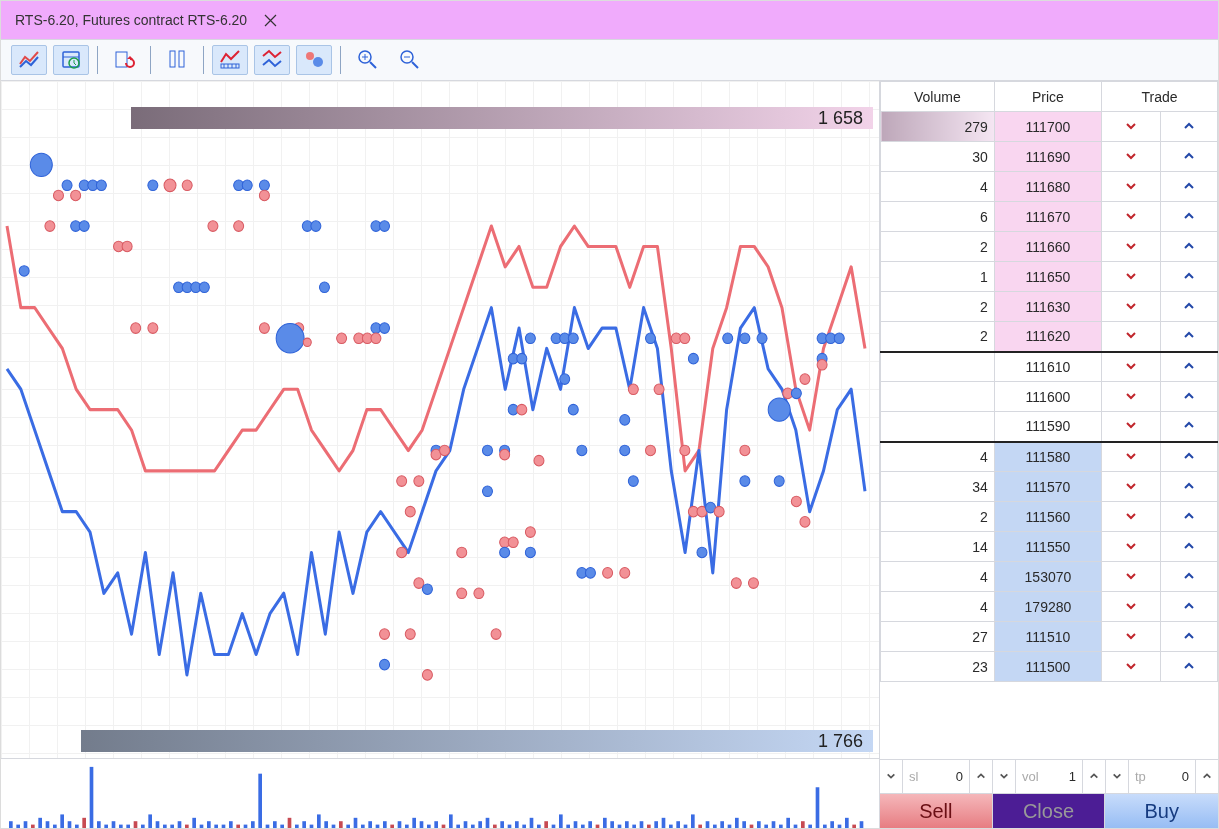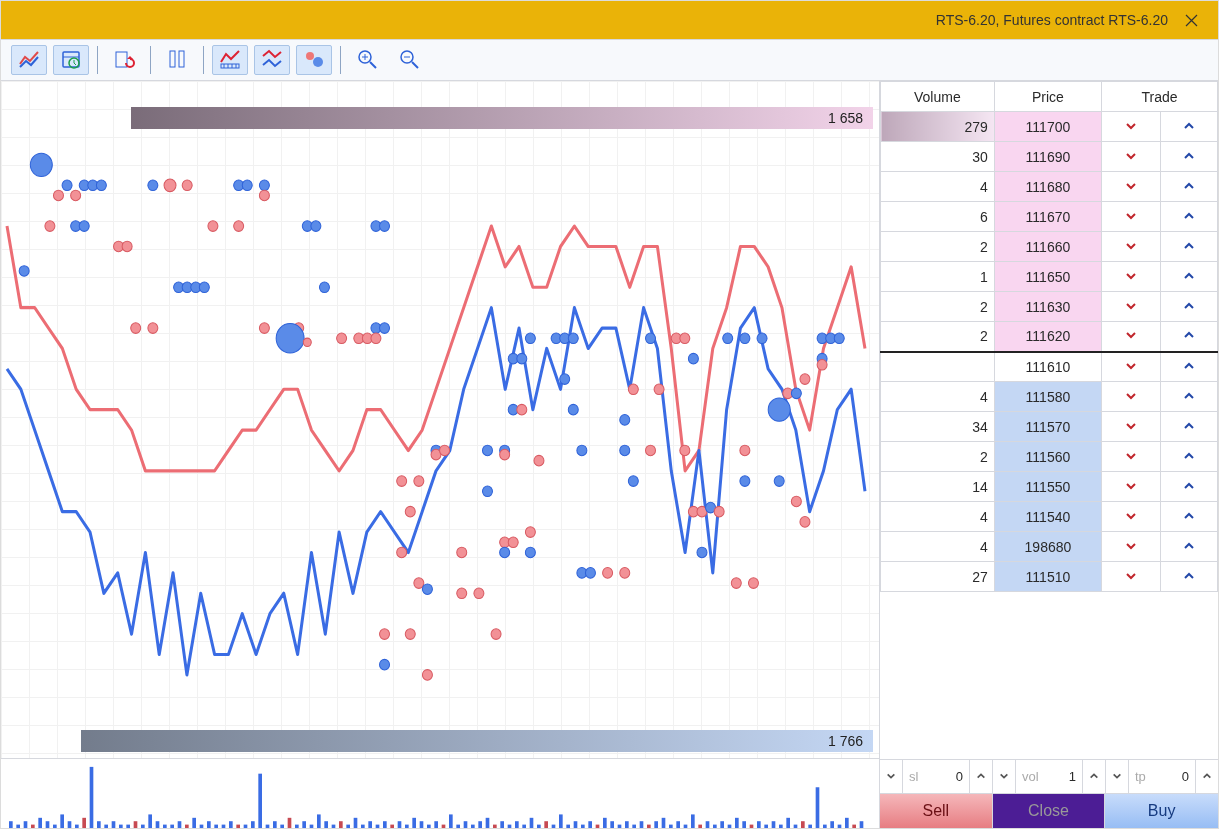--- a/index.html
+++ b/index.html
@@ -29,24 +29,24 @@
     height: 829px;
     background: #fff;
     border: 1px solid #dcdcdc;
     display: flex;
     flex-direction: column;
   }
   .titlebar {
     height: 38px;
     display: flex;
     align-items: center;
-    justify-content: flex-end;
+    justify-content: flex-start;
     padding: 0 4px 0 14px;
     color: #333;
-    background: #eab308;
+    background: #f0abfc;
   }
   .titlebar .title { font-size: 14px; }
   .close-btn {
     width: 46px; height: 32px;
     display: flex; align-items: center; justify-content: center;
     cursor: pointer;
   }
   .close-btn svg { width: 13px; height: 13px; stroke: #333; stroke-width: 1.2; }
   .toolbar {
     height: 42px;
@@ -100,21 +100,21 @@
       #fff;
     overflow: hidden;
   }
   .gradient-bar {
     position: absolute;
     height: 22px;
     display: flex;
     align-items: center;
     justify-content: flex-end;
     padding-right: 10px;
-    font-size: 14px;
+    font-size: 18px;
     color: #222;
     border-radius: 0;
   }
   .gradient-ask {
     left: 130px;
     right: 6px;
     top: 26px;
     background: linear-gradient(to right, #7a6c79 0%, #f2d3e9 100%);
   }
   .gradient-bid {
@@ -207,21 +207,21 @@
     gap: 6px;
   }
   .spin .field .lbl { color: #aaa; margin-right: auto; }
   .ladder-actions {
     height: 34px;
     display: grid;
     grid-template-columns: 1fr 1fr 1fr;
   }
   .act {
     display: flex; align-items: center; justify-content: center;
-    font-size: 16px;
+    font-size: 20px;
     cursor: pointer;
     border-right: 1px solid var(--border);
   }
   .act:last-child { border-right: none; }
   .act.sell { background: linear-gradient(#f5b7ba, #e77d82); color: #6a0f14; }
   .act.close { background: #4c1d95; color: #999; cursor: default; }
   .act.buy { background: linear-gradient(#c8dcfb, #97bdf4); color: #163b80; }
 </style>
 </head>
 <body>
@@ -736,20 +736,56 @@
                         </svg></span>
                     </div>
                     <div class="mini">
                       <span><svg viewBox="0 0 12 12">
                           <polyline points="2,8 6,4 10,8" fill="none" stroke="#2348a8" stroke-width="2"></polyline>
                         </svg></span>
                     </div>
                   </div>
                 </td>
               </tr>
+              <tr class="neutral">
+                <td class="vol" style=""></td>
+                <td class="price">111600</td>
+                <td class="trade">
+                  <div class="trade-cell">
+                    <div class="mini">
+                      <span><svg viewBox="0 0 12 12">
+                          <polyline points="2,4 6,8 10,4" fill="none" stroke="#c0262c" stroke-width="2"></polyline>
+                        </svg></span>
+                    </div>
+                    <div class="mini">
+                      <span><svg viewBox="0 0 12 12">
+                          <polyline points="2,8 6,4 10,8" fill="none" stroke="#2348a8" stroke-width="2"></polyline>
+                        </svg></span>
+                    </div>
+                  </div>
+                </td>
+              </tr>
+              <tr class="neutral sep-bot">
+                <td class="vol" style=""></td>
+                <td class="price">111590</td>
+                <td class="trade">
+                  <div class="trade-cell">
+                    <div class="mini">
+                      <span><svg viewBox="0 0 12 12">
+                          <polyline points="2,4 6,8 10,4" fill="none" stroke="#c0262c" stroke-width="2"></polyline>
+                        </svg></span>
+                    </div>
+                    <div class="mini">
+                      <span><svg viewBox="0 0 12 12">
+                          <polyline points="2,8 6,4 10,8" fill="none" stroke="#2348a8" stroke-width="2"></polyline>
+                        </svg></span>
+                    </div>
+                  </div>
+                </td>
+              </tr>
               <tr class="bid">
                 <td class="vol" style="">4</td>
                 <td class="price">111580</td>
                 <td class="trade">
                   <div class="trade-cell">
                     <div class="mini">
                       <span><svg viewBox="0 0 12 12">
                           <polyline points="2,4 6,8 10,4" fill="none" stroke="#c0262c" stroke-width="2"></polyline>
                         </svg></span>
                     </div>
@@ -810,57 +846,75 @@
                     <div class="mini">
                       <span><svg viewBox="0 0 12 12">
                           <polyline points="2,8 6,4 10,8" fill="none" stroke="#2348a8" stroke-width="2"></polyline>
                         </svg></span>
                     </div>
                   </div>
                 </td>
               </tr>
               <tr class="bid">
                 <td class="vol" style="">4</td>
-                <td class="price">111540</td>
+                <td class="price">153070</td>
                 <td class="trade">
                   <div class="trade-cell">
                     <div class="mini">
                       <span><svg viewBox="0 0 12 12">
                           <polyline points="2,4 6,8 10,4" fill="none" stroke="#c0262c" stroke-width="2"></polyline>
                         </svg></span>
                     </div>
                     <div class="mini">
                       <span><svg viewBox="0 0 12 12">
                           <polyline points="2,8 6,4 10,8" fill="none" stroke="#2348a8" stroke-width="2"></polyline>
                         </svg></span>
                     </div>
                   </div>
                 </td>
               </tr>
               <tr class="bid">
                 <td class="vol" style="">4</td>
-                <td class="price">198680</td>
+                <td class="price">179280</td>
                 <td class="trade">
                   <div class="trade-cell">
                     <div class="mini">
                       <span><svg viewBox="0 0 12 12">
                           <polyline points="2,4 6,8 10,4" fill="none" stroke="#c0262c" stroke-width="2"></polyline>
                         </svg></span>
                     </div>
                     <div class="mini">
                       <span><svg viewBox="0 0 12 12">
                           <polyline points="2,8 6,4 10,8" fill="none" stroke="#2348a8" stroke-width="2"></polyline>
                         </svg></span>
                     </div>
                   </div>
                 </td>
               </tr>
               <tr class="bid">
                 <td class="vol" style="">27</td>
                 <td class="price">111510</td>
+                <td class="trade">
+                  <div class="trade-cell">
+                    <div class="mini">
+                      <span><svg viewBox="0 0 12 12">
+                          <polyline points="2,4 6,8 10,4" fill="none" stroke="#c0262c" stroke-width="2"></polyline>
+                        </svg></span>
+                    </div>
+                    <div class="mini">
+                      <span><svg viewBox="0 0 12 12">
+                          <polyline points="2,8 6,4 10,8" fill="none" stroke="#2348a8" stroke-width="2"></polyline>
+                        </svg></span>
+                    </div>
+                  </div>
+                </td>
+              </tr>
+              <tr class="bid">
+                <td class="vol" style="">23</td>
+                <td class="price">111500</td>
                 <td class="trade">
                   <div class="trade-cell">
                     <div class="mini">
                       <span><svg viewBox="0 0 12 12">
                           <polyline points="2,4 6,8 10,4" fill="none" stroke="#c0262c" stroke-width="2"></polyline>
                         </svg></span>
                     </div>
                     <div class="mini">
                       <span><svg viewBox="0 0 12 12">
                           <polyline points="2,8 6,4 10,8" fill="none" stroke="#2348a8" stroke-width="2"></polyline>

